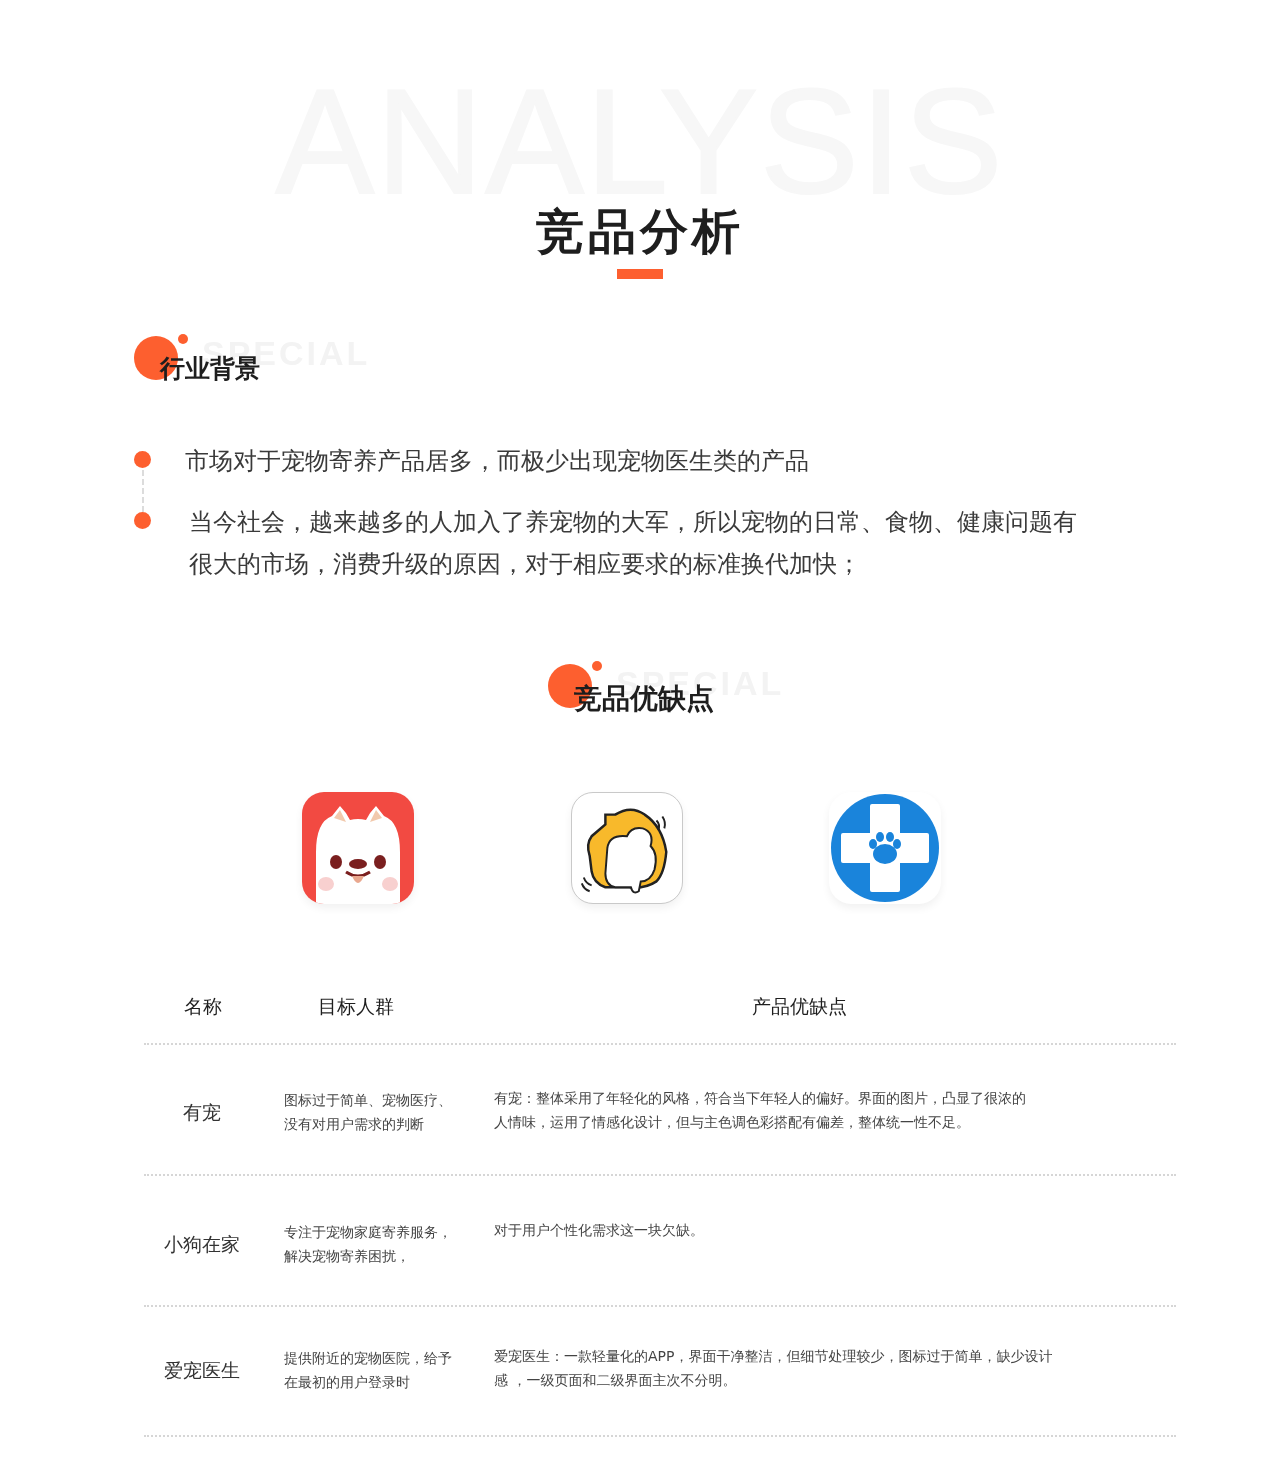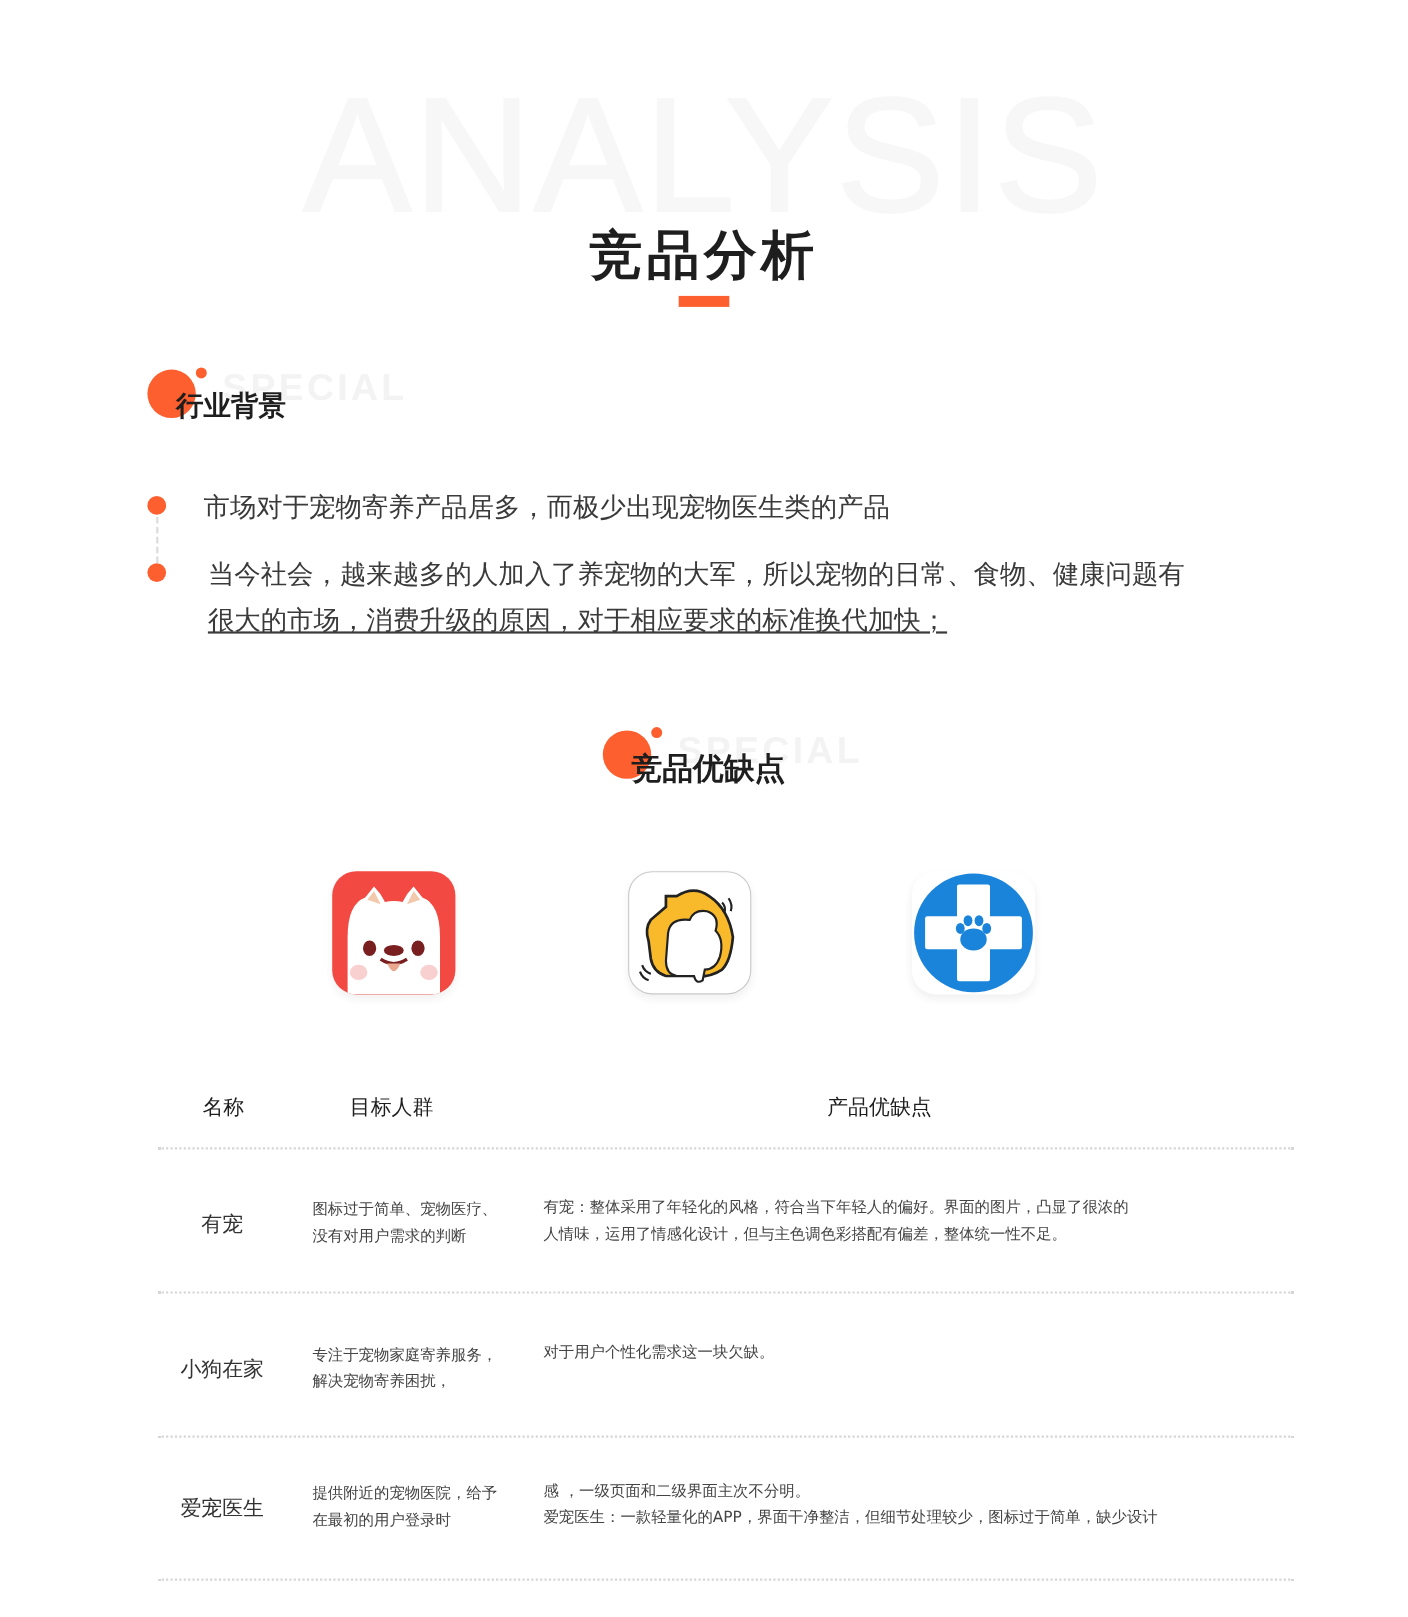--- a/index.html
+++ b/index.html
@@ -60,21 +60,21 @@
 </div>
 
 <div class="b-line"></div>
 <div class="bullet" style="left:134px; top:440px;">
   <div class="b-dot" style="top:11px;"></div>
   <div class="b-text" style="left:36px; top:0;">市场对于宠物寄养产品居多，而极少出现宠物医生类的产品</div>
 </div>
 <div class="bullet" style="left:134px; top:501px;">
   <div class="b-dot" style="top:11px;"></div>
   <div class="b-text" style="left:40px; top:0;">当今社会，越来越多的人加入了养宠物的大军，所以宠物的日常、食物、健康问题有</div>
-  <div class="b-text" style="left:40px; top:42px;text-decoration:underline;">很大的市场，消费升级的原因，对于相应要求的标准换代加快；</div>
+  <div class="b-text" style="left:40px; top:42px;">很大的市场，消费升级的原因，对于相应要求的标准换代加快；</div>
 </div>
 
 <div class="sec-head" style="left:548px; top:660px; width:260px;">
   <div class="dot-big" style="left:0; top:4px;"></div>
   <div class="dot-small" style="left:44px; top:1px;"></div>
   <div class="ghost" style="left:68px; top:4px;">SPECIAL</div>
   <div class="label" style="left:26px; top:20px; font-size:28px;">竞品优缺点</div>
 </div>
 
 <div class="app-icon icon-youchong">
@@ -140,17 +140,17 @@
     <div>对于用户个性化需求这一块欠缺。</div>
   </div>
   <div class="hr" style="top:325px;"></div>
 
   <div class="row-name" style="top:378px;">爱宠医生</div>
   <div class="row-target" style="top:366px;">
     <div>提供附近的宠物医院，给予</div>
     <div>在最初的用户登录时</div>
   </div>
   <div class="row-desc" style="top:364px;">
+    <div>爱宠医生：一款轻量化的APP，界面干净整洁，但细节处理较少，图标过于简单，缺少设计</div>
     <div>感 ，一级页面和二级界面主次不分明。</div>
-    <div>爱宠医生：一款轻量化的APP，界面干净整洁，但细节处理较少，图标过于简单，缺少设计</div>
   </div>
   <div class="hr" style="top:455px;"></div>
 </div>
 
 </body></html>

